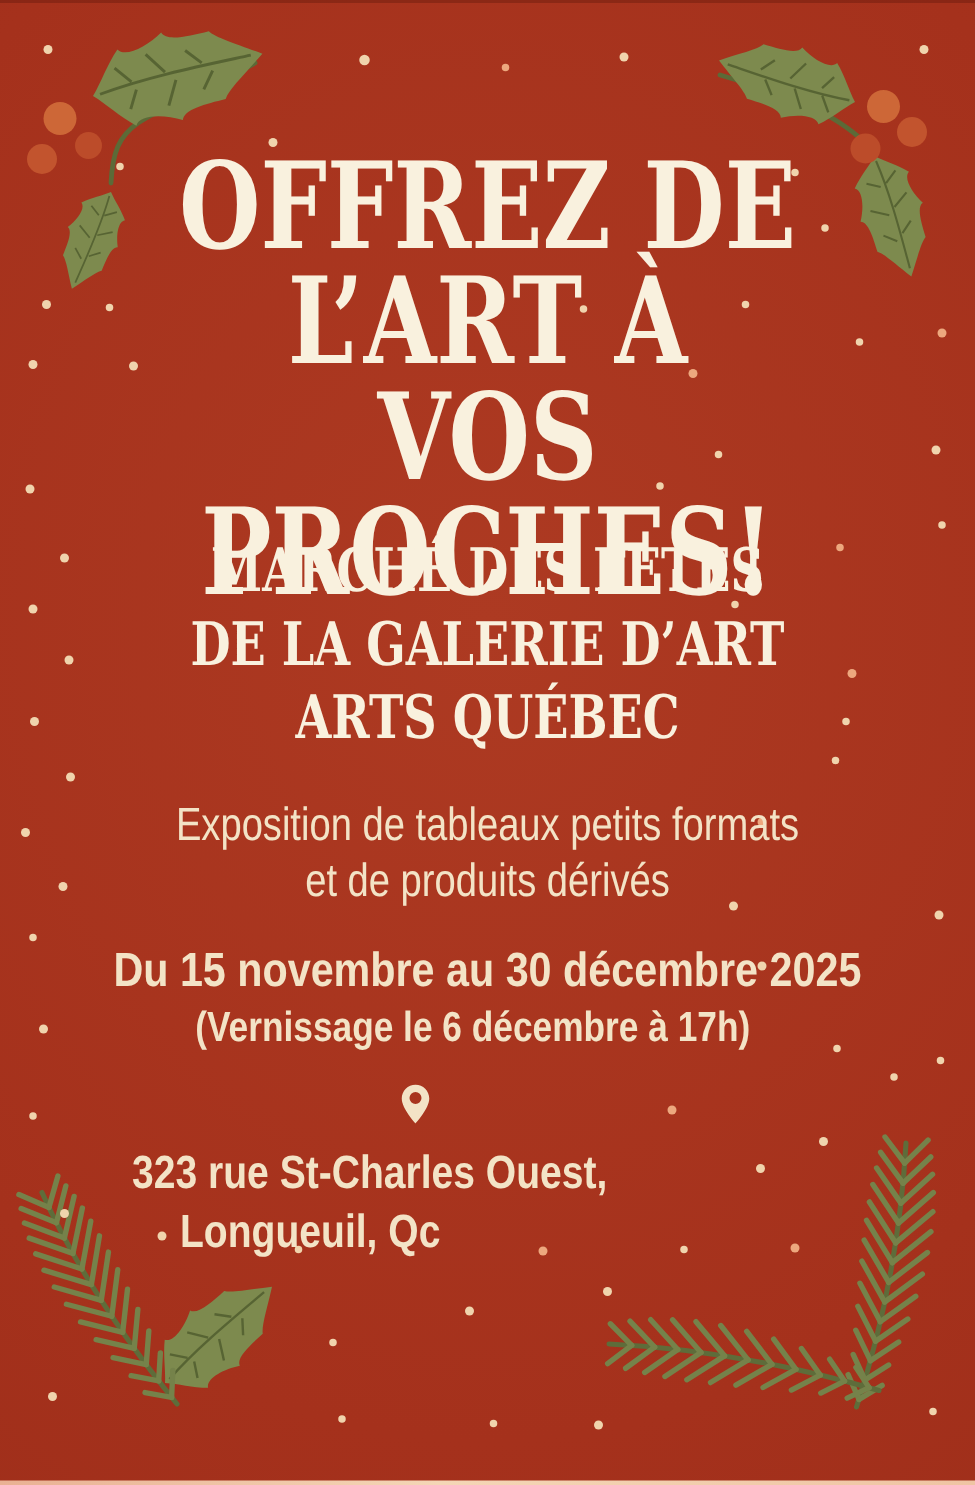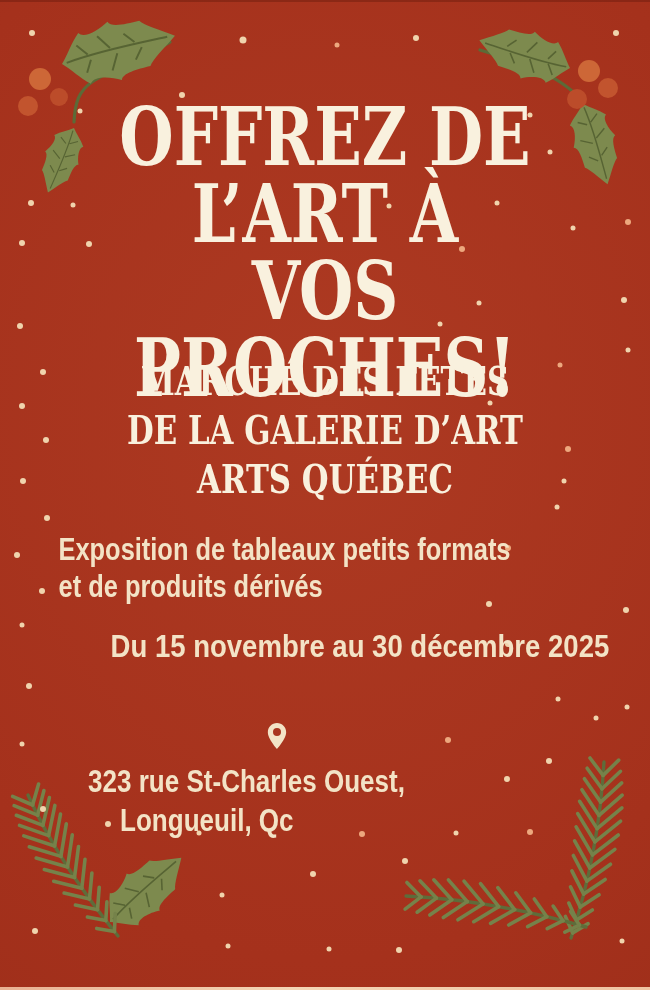--- a/index.html
+++ b/index.html
@@ -26,26 +26,26 @@
     font-size:80px;line-height:77px;color:var(--title-text,#f9f1de);
   }
   .title .t-line{display:block;transform:scaleX(.78);}
   .subtitle{
     position:absolute;top:356px;left:0;width:100%;margin:0;text-align:center;
     font-family:"DejaVu Serif","Liberation Serif",serif;font-weight:700;
     font-size:40px;line-height:49px;color:var(--title-text,#f9f1de);
   }
   .subtitle .s-line{display:block;transform:scaleX(.77);}
   .desc{
-    position:absolute;top:531px;left:0;width:100%;margin:0;
-    font-weight:700;font-size:31px;line-height:37px;color:var(--body-text,#f3e3c6);
+    position:absolute;top:531px;left:0;width:100%;margin:0;text-align:center;
+    font-weight:400;font-size:31px;line-height:37px;color:var(--body-text,#f3e3c6);
   }
   .desc .d-line{display:block;transform:scaleX(.82);}
   .dateline{
-    position:absolute;top:627px;left:0;width:100%;margin:0;text-align:right;
+    position:absolute;top:627px;left:0;width:100%;margin:0;text-align:center;
     font-weight:700;font-size:32px;line-height:38px;color:var(--body-text,#f3e3c6);
   }
   .dateline .d-line{display:inline-block;transform:scaleX(.86);}
   .vernissage{
     position:absolute;top:668px;left:0;width:100%;margin:0;text-align:center;
     font-weight:700;font-size:28px;line-height:34px;color:var(--body-text,#f3e3c6);
   }
   .vernissage .d-line{display:inline-block;transform:scaleX(.84) translateX(-12px);}
   .address{
     position:absolute;top:722px;left:88px;margin:0;
@@ -261,20 +261,23 @@
 
   <p class="desc">
     <span class="d-line">Exposition de tableaux petits formats</span>
     <span class="d-line">et de produits dérivés</span>
   </p>
 
   <p class="dateline">
     <span class="d-line">Du 15 novembre au 30 décembre 2025</span>
   </p>
 
+  <p class="vernissage">
+    <span class="d-line">(Vernissage le 6 décembre à 17h)</span>
+  </p>
 
   <div class="address">
     <div class="addr-row">
       <svg class="pin" viewBox="0 0 24 33" aria-hidden="true">
         <path fill-rule="evenodd" d="M12,1 C5.9,1 1,5.9 1,12 c0,8 11,20 11,20 s11,-12 11,-20 C23,5.9 18.1,1 12,1 Z M12,16.5 a4.8,4.8 0 1,1 0,-9.6 a4.8,4.8 0 1,1 0,9.6 Z"></path>
       </svg>
       <span class="addr-text">323 rue St-Charles Ouest,</span>
     </div>
     <div class="addr-line2">
       <span class="addr-text">Longueuil, Qc</span>

